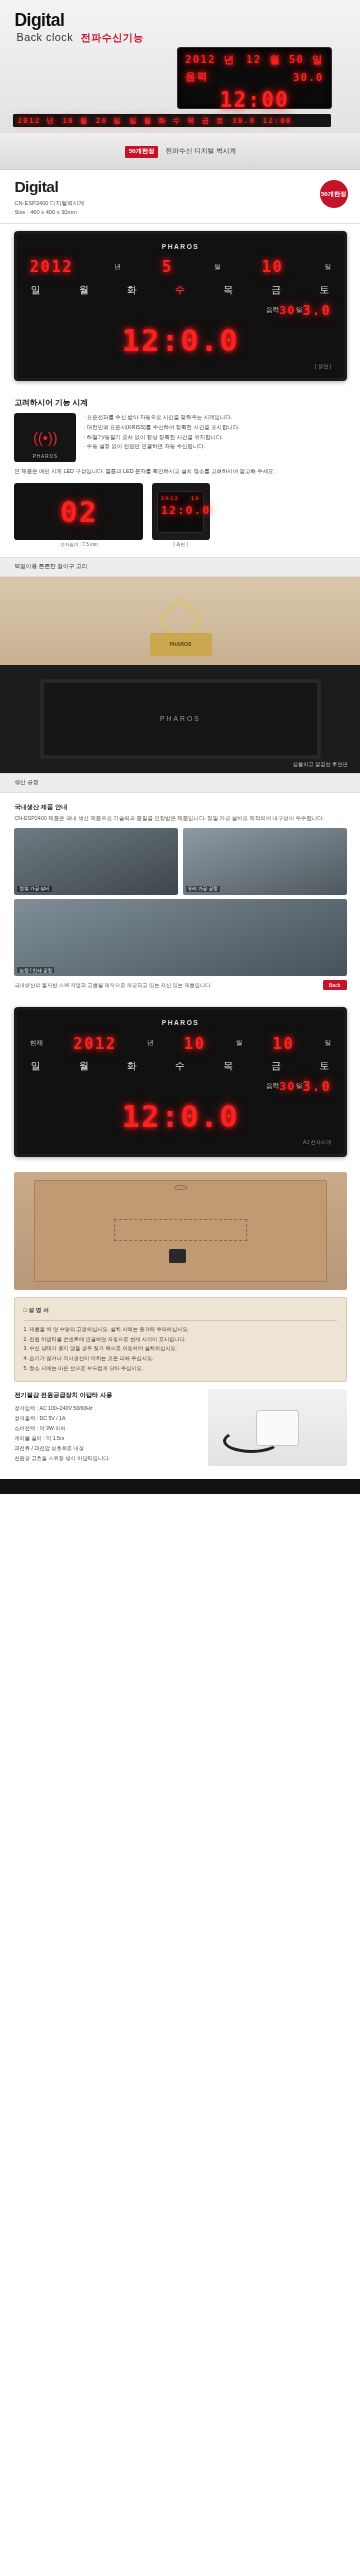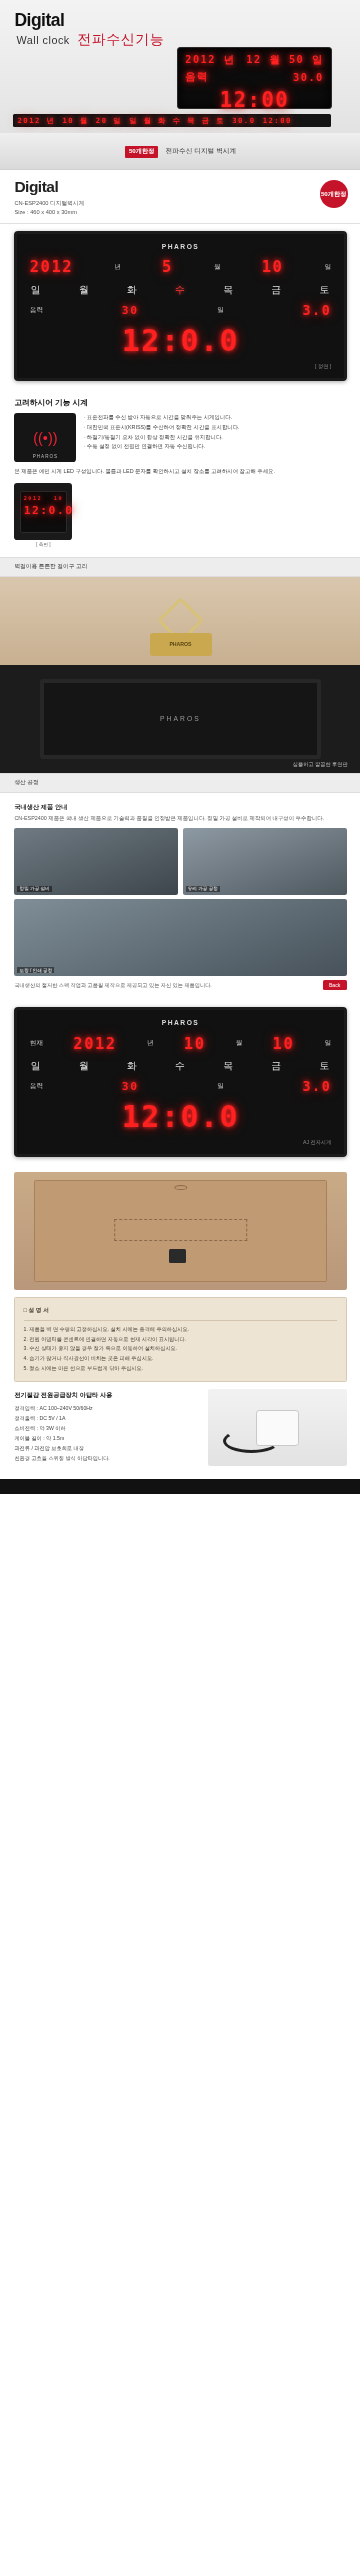--- a/index.html
+++ b/index.html
@@ -19,21 +19,21 @@
     border-bottom: 0.5px solid #cfcfcf;
   }
   .hero-title {
     position: absolute; left: 14.4px; top: 10.3px;
     font-size: 17.5px; font-weight: bold; letter-spacing: -0.5px; color: #111;
   }
   .hero-sub {
     position: absolute; left: 16.5px; top: 31px;
     font-size: 10.8px; color: #333; letter-spacing: 0.5px;
   }
-  .hero-sub .kr { color: #c5132a; font-weight: normal; font-size: 14px; margin-left: 4.1px;}
+  .hero-sub .kr { color: #c5132a; font-weight: bold; font-size: 10px; margin-left: 4.1px;}
   .hero-clock-big {
     position: absolute; left: 13.4px; top: 47px;
     width: 155px; height: 62px;
     background: #0c0c0c; border: 1.5px solid #2a2a2a; border-radius: 3.1px;
     box-shadow: inset 0 0 12.4px #000;
     display: flex; align-items: center; justify-content: center;
   }
   .led {
     font-family: "DejaVu Sans Mono", monospace;
     color: #ff2020; text-shadow: 0 0 5.2px #ff2b2b, 0 0 11.3px #a80000;
@@ -97,21 +97,21 @@
     display: flex; align-items: center; justify-content: space-between;
     padding: 3.1px 5.2px;
   }
   .cu-row .lbl { color: #c8c8c8; font-size: 6.7px; }
   .cu-row .led { font-size: 15.5px; }
   .cu-days {
     display: flex; justify-content: space-between; padding: 4.1px 6.2px;
     color: #e2e2e2; font-size: 9.8px; letter-spacing: 1px;
   }
   .cu-days .on { color: #ff3b3b; text-shadow: 0 0 4.1px #ff2b2b; }
-  .cu-line { display:flex; align-items:center; justify-content:space-between; padding: 2.1px 5.2px; }
+  .cu-line { display:flex; align-items:center; justify-content:flex-end; padding: 2.1px 5.2px; }
   .cu-line .lbl { color:#cfcfcf; font-size: 6.7px; }
   .cu-big { text-align: center; padding: 3.1px 0 5.2px 0; }
   .cu-big .led { font-size: 30px; }
   .cu-foot { display:flex; justify-content:flex-end; padding: 0 5.2px 1px 5.2px; }
   .cu-foot span { color:#8d8d8d; font-size: 5.2px; }
 
   
   .sec { padding: 9.3px 14.4px; }
   .sec-title {
     font-size: 7.7px; font-weight: bold; color: #111; margin-bottom: 5.2px;
@@ -225,21 +225,21 @@
   .footer-bar { height: 15.5px; background: #111; }
 </style>
 </head>
 <body>
 
 <div class="page">
 
   <div class="hero">
     <div class="hero-title">Digital</div>
     <div class="hero-sub">
-      <span>Wall  clock</span>
+      <span>Back  clock</span>
       <span class="kr">전파수신기능</span>
     </div>
 
 
     <div class="hero-clock-small">
       <div class="hs-row">
         <span class="led">2012 년</span>
         <span class="led">12 월  50 일</span>
       </div>
       <div class="hs-row" style="margin-top:3.1px;">
@@ -323,20 +323,26 @@
         <li>· 표준전파를 수신 받아 자동으로 시간을 맞춰주는 시계입니다.</li>
         <li>· 대한민국 표준시(KRISS)를 수신하여 정확한 시간을 표시합니다.</li>
         <li>· 하절기/동절기 오차 없이 항상 정확한 시간을 유지합니다.</li>
         <li>· 수동 설정 없이 전원만 연결하면 자동 수신됩니다.</li>
       </ul>
     </div>
     <div class="rf-note">본 제품은 예민 시계 LED 구성입니다.
 볼륨과 LED 문자를 확인하시고 설치 장소를 고려하시어 참고해 주세요.</div>
 
     <div class="measure">
+      <div>
+        <div class="measure-led">
+          <span class="led">02</span>
+        </div>
+        <div class="measure-cap">숫자높이 : 7.5 mm</div>
+      </div>
       <div>
         <div class="measure-photo">
           <div class="mini-clock">
             <div class="mini-row">
               <span class="led">2012</span>
               <span class="led">10</span>
             </div>
             <div class="mini-big">
               <span class="led">12:0.0</span>
             </div>

